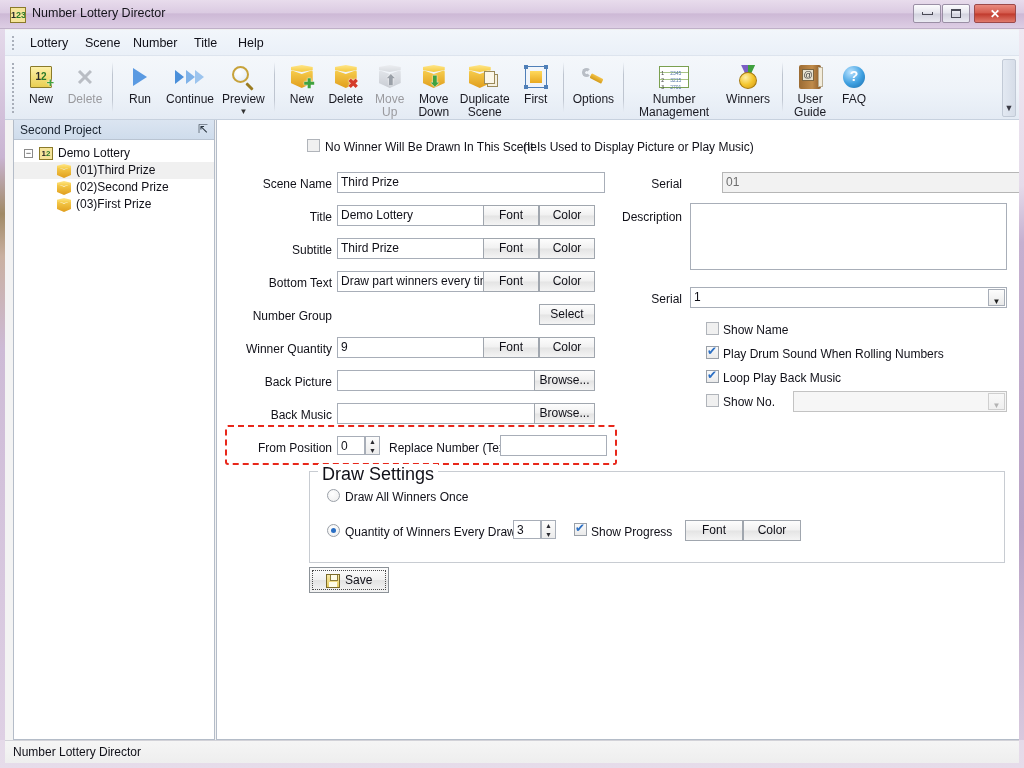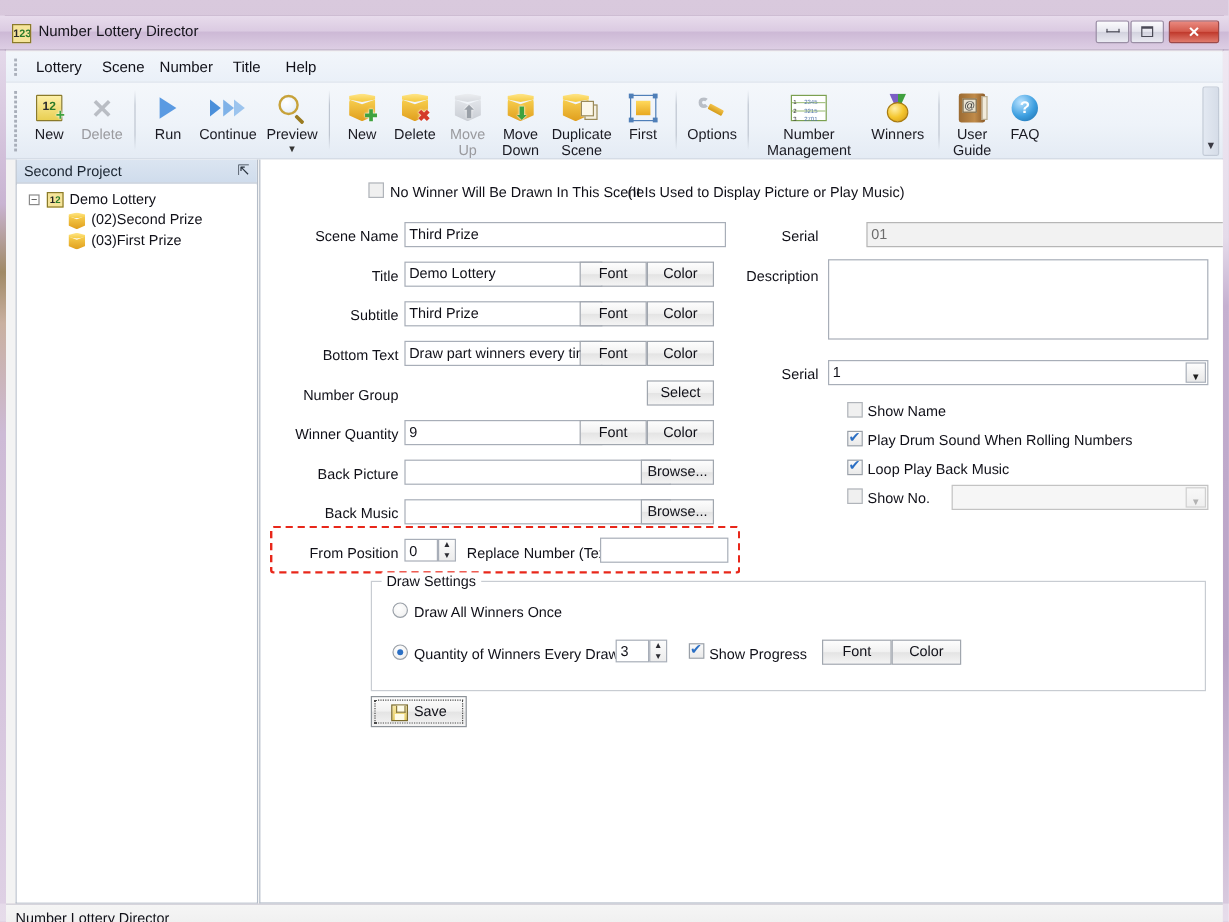--- a/index.html
+++ b/index.html
@@ -10,21 +10,21 @@
     font-family: "Liberation Sans", sans-serif;
     font-size: 12px;
   }
   body {
     background: linear-gradient(180deg, #d9c9dd 0%, #cdb9d4 40%, #e6dcea 100%);
   }
 
   
   #window {
     position: absolute;
-    left: 0; top: 13px; width: 1024px; height: 628px;
+    left: 0; top: 0; width: 1024px; height: 628px;
     background: transparent;
   }
   .frame-border {
     position: absolute;
     left: 4px; top: 0px; right: 4px; bottom: 4px;
     border: 1px solid #9f8aa8;
     border-radius: 0 0 4px 4px;
     background: #f0f0f0;
   }
 
@@ -359,21 +359,21 @@
   .spin .dn::before { content:"▼"; }
   .spin .up::before { content:"▲"; }
 
   .group {
     position: absolute;
     border: 1px solid #c8ccd2;
   }
   .group-title {
     position: absolute; top: -8px; left: 8px;
     background: #ffffff; padding: 0 4px;
-    font-size: 12px; color: #101018; text-align: right;
+    font-size: 18px; color: #101018; text-align: right;
   }
 
   .textarea {
     position: absolute; background: #ffffff; border: 1px solid #a8aeb8;
   }
 
   #redbox {
     position: absolute;
     border: 2px dashed #e8271a;
     border-radius: 3px;
@@ -647,20 +647,27 @@
         <div id="dock-pin">⇱</div>
       </div>
       <div id="tree">
 
         <div class="tree-row">
           <span class="tree-expander">−</span>
           <span class="tree-icon-doc" style="left:25px">1<span style="color:#2a7a2a">2</span></span>
           <span class="tree-label" style="left:44px">Demo Lottery</span>
         </div>
 
+        <div class="tree-row selected">
+          <span class="tree-icon-cube" style="left:43px">
+              <span class="ct"></span>
+              <span class="cb"></span>
+            </span>
+          <span class="tree-label" style="left:62px">(01)Third Prize</span>
+        </div>
 
         <div class="tree-row">
           <span class="tree-icon-cube" style="left:43px">
               <span class="ct"></span>
               <span class="cb"></span>
             </span>
           <span class="tree-label" style="left:62px">(02)Second Prize</span>
         </div>
 
         <div class="tree-row">

